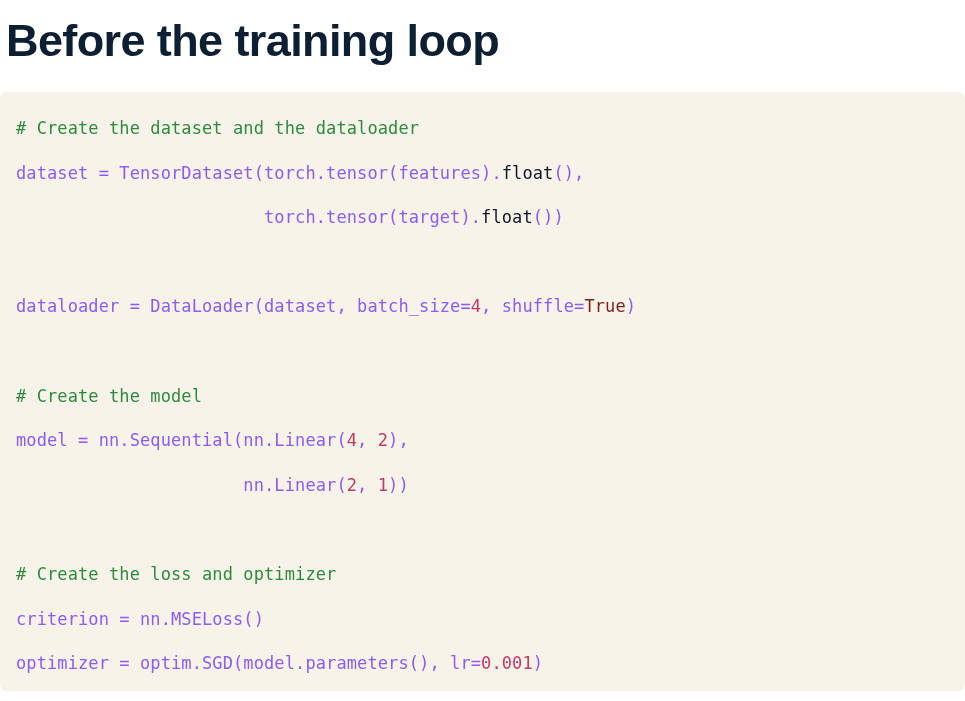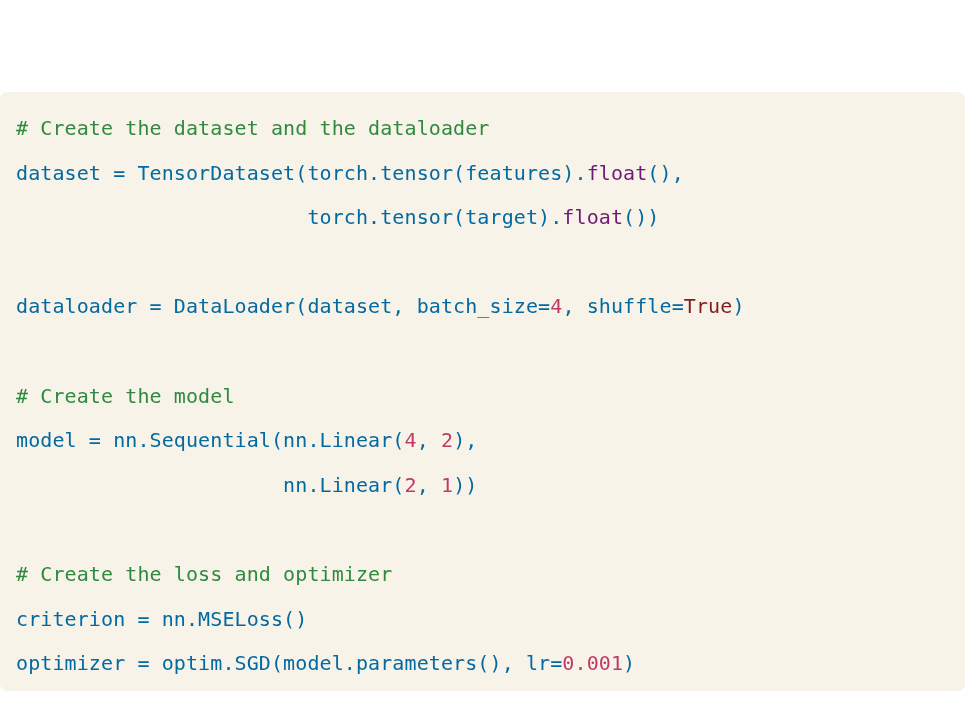--- a/index.html
+++ b/index.html
@@ -49,21 +49,21 @@
     background: #f7f3e8;
     border-radius: 7px;
     padding: 14px 0 14px 0;
     overflow: hidden;
   }
 
   .code-lines {
     margin: 0;
     padding: 0;
     font-family: "DejaVu Sans Mono", "Liberation Mono", monospace;
-    font-size: 20px;
+    font-size: 17px;
     line-height: 44.6px;
     color: #2b3543;
     white-space: pre;
     letter-spacing: 0.1px;
   }
 
   .code-line {
     display: block;
     height: 44.6px;
     padding-left: 16px;
@@ -74,23 +74,24 @@
     height: 44.6px;
   }
 
   
   .tok-comment { color: #2f8a40; }
   .tok-method  { color: #2f8a40; }
   .tok-number  { color: #c03a66; }
   .tok-const   { color: #c03a66; }
   .tok-plain   { color: #2b3543; }
 </style>
-<style>.tok-plain{color:#0369a1}.tok-comment{color:#2f8a40}.tok-method{color:#701a75}.tok-number{color:#c03a66}.tok-const{color:#7f1d1d}.code-block{background:#f7f3e8}.slide-title{color:#0d1f33}.slide{background:#ffffff}</style></head>
+<style>.tok-plain{color:#8b5cf6}.tok-comment{color:#2f8a40}.tok-method{color:#0f172a}.tok-number{color:#c03a66}.tok-const{color:#7f1d1d}.code-block{background:#f7f3e8}.slide-title{color:#0d1f33}.slide{background:#ffffff}</style></head>
 <body>
 
 <div class="slide">
 
+  <h1 class="slide-title">Before the training loop</h1>
 
   <div class="code-block">
     <div class="code-lines" id="code-lines"><span class="code-line"><span class="tok-comment"># Create the dataset and the dataloader</span></span><span class="code-line"><span class="tok-plain">dataset = TensorDataset(torch.tensor(features).</span><span class="tok-method">float</span><span class="tok-plain">(),</span></span><span class="code-line"><span class="tok-plain">                        torch.tensor(target).</span><span class="tok-method">float</span><span class="tok-plain">())</span></span><span class="code-line blank">&nbsp;</span><span class="code-line"><span class="tok-plain">dataloader = DataLoader(dataset, batch_size=</span><span class="tok-number">4</span><span class="tok-plain">, shuffle=</span><span class="tok-const">True</span><span class="tok-plain">)</span></span><span class="code-line blank">&nbsp;</span><span class="code-line"><span class="tok-comment"># Create the model</span></span><span class="code-line"><span class="tok-plain">model = nn.Sequential(nn.Linear(</span><span class="tok-number">4</span><span class="tok-plain">, </span><span class="tok-number">2</span><span class="tok-plain">),</span></span><span class="code-line"><span class="tok-plain">                      nn.Linear(</span><span class="tok-number">2</span><span class="tok-plain">, </span><span class="tok-number">1</span><span class="tok-plain">))</span></span><span class="code-line blank">&nbsp;</span><span class="code-line"><span class="tok-comment"># Create the loss and optimizer</span></span><span class="code-line"><span class="tok-plain">criterion = nn.MSELoss()</span></span><span class="code-line"><span class="tok-plain">optimizer = optim.SGD(model.parameters(), lr=</span><span class="tok-number">0.001</span><span class="tok-plain">)</span></span></div>
   </div>
 
 </div>
 
 </body></html>

